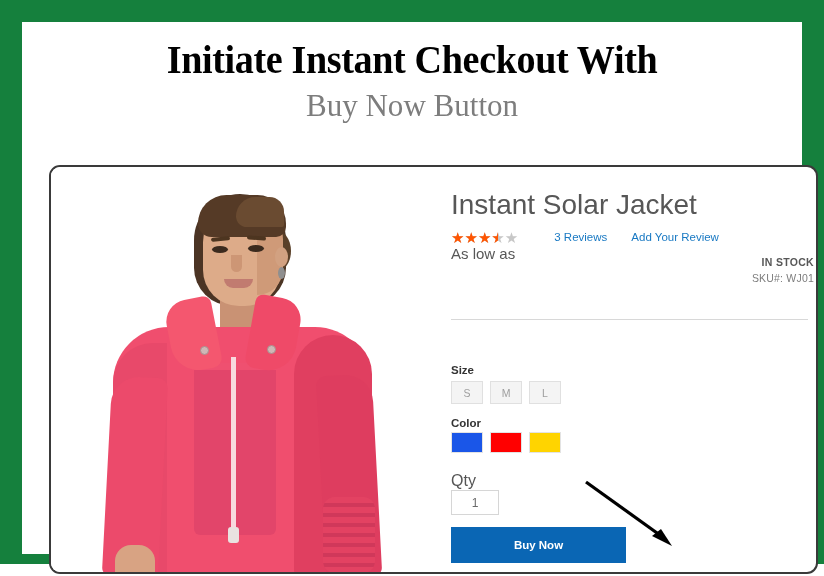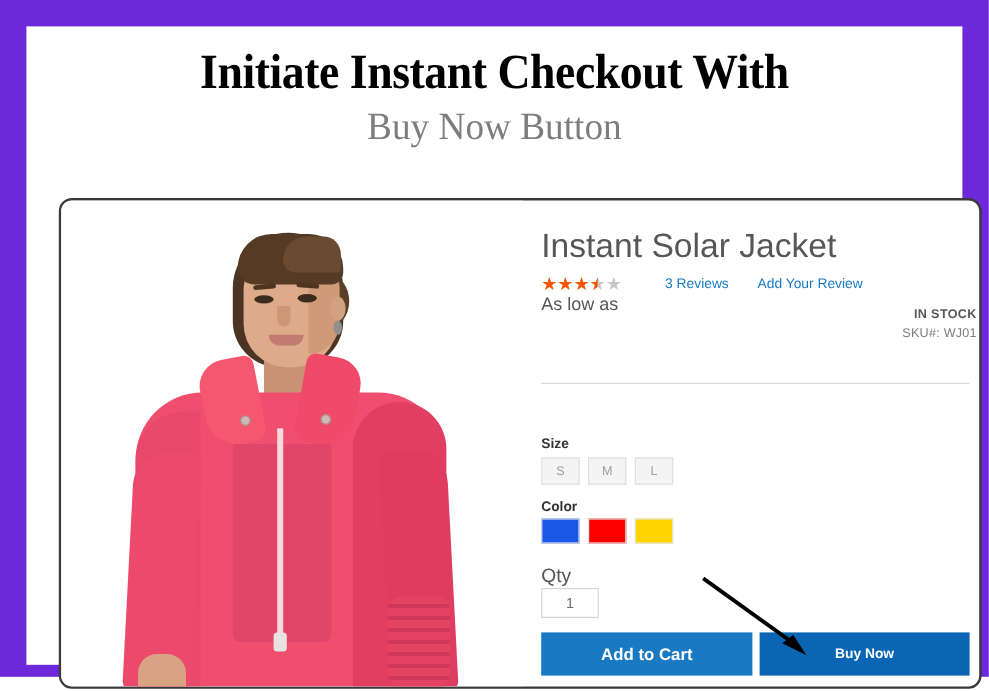--- a/index.html
+++ b/index.html
@@ -13,21 +13,21 @@
     overflow: hidden;
     font-family: "Liberation Sans", sans-serif;
   }
 
   
   #frame {
     position: absolute;
     left: 0; top: 0;
     width: 824px;
     height: 564px;
-    background: #6d28d9;
+    background: #15803d;
     box-sizing: border-box;
   }
   #canvas {
     position: absolute;
     left: 22px;
     top: 22px;
     width: 780px;
     height: 532px;
     background: #ffffff;
   }
@@ -577,21 +577,20 @@
         <div id="color-swatches">
           <div class="color-swatch" id="cs0" style="background: rgb(26, 86, 232);"></div>
           <div class="color-swatch" id="cs1" style="background: rgb(255, 0, 0);"></div>
           <div class="color-swatch" id="cs2" style="background: rgb(255, 212, 0);"></div>
         </div>
 
         <div class="opt-label" id="qty-label">Qty</div>
         <div id="qty-input">1</div>
 
         <div id="buttons-row">
-          <div id="add-to-cart-button">Add to Cart</div>
           <div id="buy-now-button">Buy Now</div>
         </div>
 
       </div>
     </div>
 
     <svg id="annotation-arrow" viewBox="0 0 120 85">
       <line x1="14" y1="10" x2="92" y2="66" stroke="#000000" stroke-width="3.2"></line>
       <polygon points="100,74 80,64 89,57" fill="#000000"></polygon>
     </svg>

